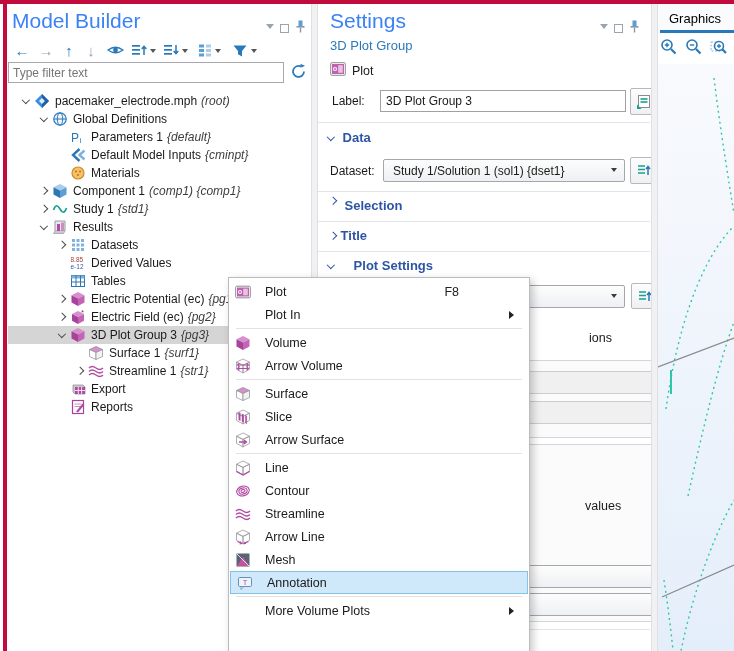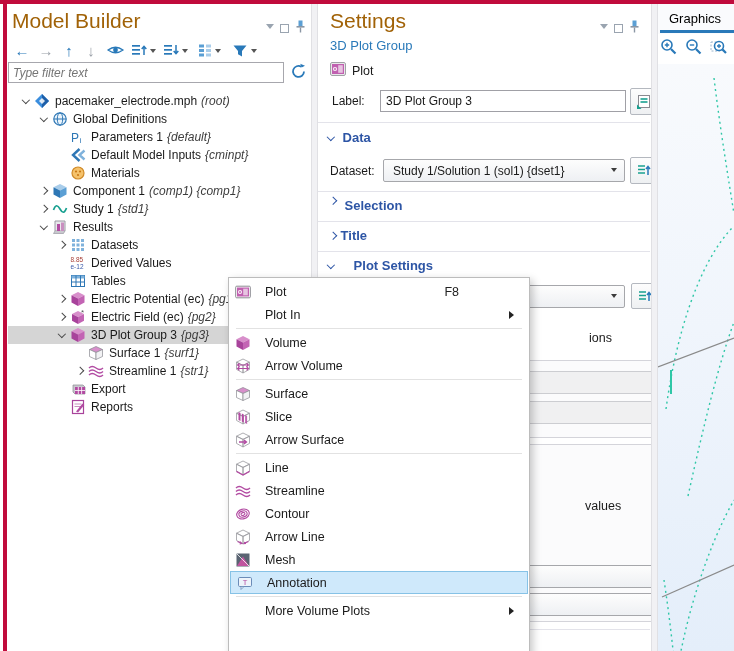--- a/index.html
+++ b/index.html
@@ -3,21 +3,21 @@
 <meta charset="utf-8">
 <style>
   html,body{margin:0;padding:0;background:#fff}
   .stage{position:relative;width:734px;height:651px;background:#fff;overflow:hidden;
          font-family:"Liberation Sans",sans-serif;font-size:12px;color:#1a1a1a}
   .abs{position:absolute}
   
   .frame-top{position:absolute;left:0;top:0;width:734px;height:4px;background:#c00b3c;z-index:60}
   .frame-left{position:absolute;left:3px;top:0;width:4px;height:651px;background:#c00b3c;z-index:60}
   
-  .ptitle{font-size:21px;color:#a16207;white-space:nowrap}
+  .ptitle{font-size:21px;color:#3b82f6;white-space:nowrap}
   .psub{font-size:13px;color:#2979b9}
   .sechead{font-size:13px;font-weight:600;color:#2d55a5}
   .hsep{position:absolute;height:1px;background:#e3e3ea}
   .vdiv{position:absolute;top:4px;bottom:0;background:#f1f1f4;border-left:1px solid #e0e0e4;border-right:1px solid #e0e0e4}
   .winctl{display:flex;gap:6px;align-items:center}
   .ctl-caret{width:0;height:0;border:4px solid transparent;border-top:5px solid #9aa4b0}
   .ctl-box{width:7px;height:7px;border:1.5px solid #9aa4b0}
   
   .tbtn{display:inline-flex;align-items:center;justify-content:center;height:20px}
   .ddcaret{width:0;height:0;border:3.5px solid transparent;border-top:4px solid #555;margin-left:3px;margin-top:4px}
@@ -132,21 +132,21 @@
           </svg>
           <span class="ddcaret"></span>
         </span>
       <span class="tbtn" style="width:36px">
           <svg width="16" height="15" viewBox="0 0 16 15">
             <path d="M1.5 2.5 H14.5 L10 8 V13.5 L6 11.3 V8 Z" fill="#2979b9"></path>
           </svg>
           <span class="ddcaret"></span>
         </span>
     </div>
-    <input class="filter" style="left: 0px; top: 58px; width: 266px; font-style: italic;" placeholder="Type filter text">
+    <input class="filter" style="left: 0px; top: 58px; width: 266px;" placeholder="Type filter text">
     <span class="abs" style="left:282px;top:59px"><svg width="17" height="17" viewBox="0 0 17 17">
           <path d="M14 8.5 A5.5 5.5 0 1 1 11.3 3.7" fill="none" stroke="#2979b9" stroke-width="1.8"></path>
           <path d="M10.2 0.8 L11.6 4.6 L15 2.8 Z" fill="#2979b9"></path>
         </svg></span>
   </div>
 
   <div class="tree">
     <div class="trow lvl0">
       <span class="exp">
           <span class="chev open"></span>
@@ -608,42 +608,42 @@
           <svg viewBox="0 0 16 16">
             <path d="M8 1 L14.5 4.2 L8 7.4 L1.5 4.2 Z M1.5 4.2 L8 7.4 L8 15 L1.5 11.4 Z M14.5 4.2 L8 7.4 L8 15 L14.5 11.4 Z" fill="#fff" stroke="#9a9aa0" stroke-width=".8"></path>
             <path d="M1.5 11.4 L8 15 L14.5 11.4" fill="none" stroke="#b24ba2" stroke-width="1.3"></path>
           </svg>
         </span>
       <span>Line</span>
     </div>
     <div class="mi">
       <span class="mico">
           <svg viewBox="0 0 16 16">
-            <path d="M1 5 q3 -3 7 0 t7 0" fill="none" stroke="#b24ba2" stroke-width="1.4"></path>
-            <path d="M1 8.5 q3 -3 7 0 t7 0" fill="none" stroke="#b24ba2" stroke-width="1.4"></path>
-            <path d="M1 12 q3 -3 7 0 t7 0" fill="none" stroke="#b24ba2" stroke-width="1.4"></path>
-          </svg>
-        </span>
-      <span>Streamline</span>
-    </div>
-    <div class="mi">
-      <span class="mico">
-          <svg viewBox="0 0 16 16">
             <g fill="none" stroke="#b24ba2" stroke-width="1.1" transform="rotate(-15 8 8)">
               <ellipse cx="8" cy="8" rx="2" ry="1.4"></ellipse>
               <ellipse cx="8" cy="8" rx="4.2" ry="3"></ellipse>
               <ellipse cx="8" cy="8" rx="6.4" ry="4.8"></ellipse>
             </g>
           </svg>
         </span>
       <span>Contour</span>
     </div>
     <div class="mi">
       <span class="mico">
           <svg viewBox="0 0 16 16">
+            <path d="M1 5 q3 -3 7 0 t7 0" fill="none" stroke="#b24ba2" stroke-width="1.4"></path>
+            <path d="M1 8.5 q3 -3 7 0 t7 0" fill="none" stroke="#b24ba2" stroke-width="1.4"></path>
+            <path d="M1 12 q3 -3 7 0 t7 0" fill="none" stroke="#b24ba2" stroke-width="1.4"></path>
+          </svg>
+        </span>
+      <span>Streamline</span>
+    </div>
+    <div class="mi">
+      <span class="mico">
+          <svg viewBox="0 0 16 16">
             <path d="M8 1 L14.5 4.2 L8 7.4 L1.5 4.2 Z M1.5 4.2 L8 7.4 L8 15 L1.5 11.4 Z M14.5 4.2 L8 7.4 L8 15 L14.5 11.4 Z" fill="#fff" stroke="#9a9aa0" stroke-width=".8"></path>
             <path d="M2.5 12.5 L6.5 14.3 M5 12.7 L6.9 14.4 L4.6 15" fill="none" stroke="#b24ba2" stroke-width="1.1"></path>
             <path d="M9.5 14.3 L13.5 12.5 M11 14.5 L9.2 14.7 L10 12.9" fill="none" stroke="#b24ba2" stroke-width="1.1"></path>
           </svg>
         </span>
       <span>Arrow Line</span>
     </div>
     <div class="mi">
       <span class="mico">
           <svg viewBox="0 0 16 16">

